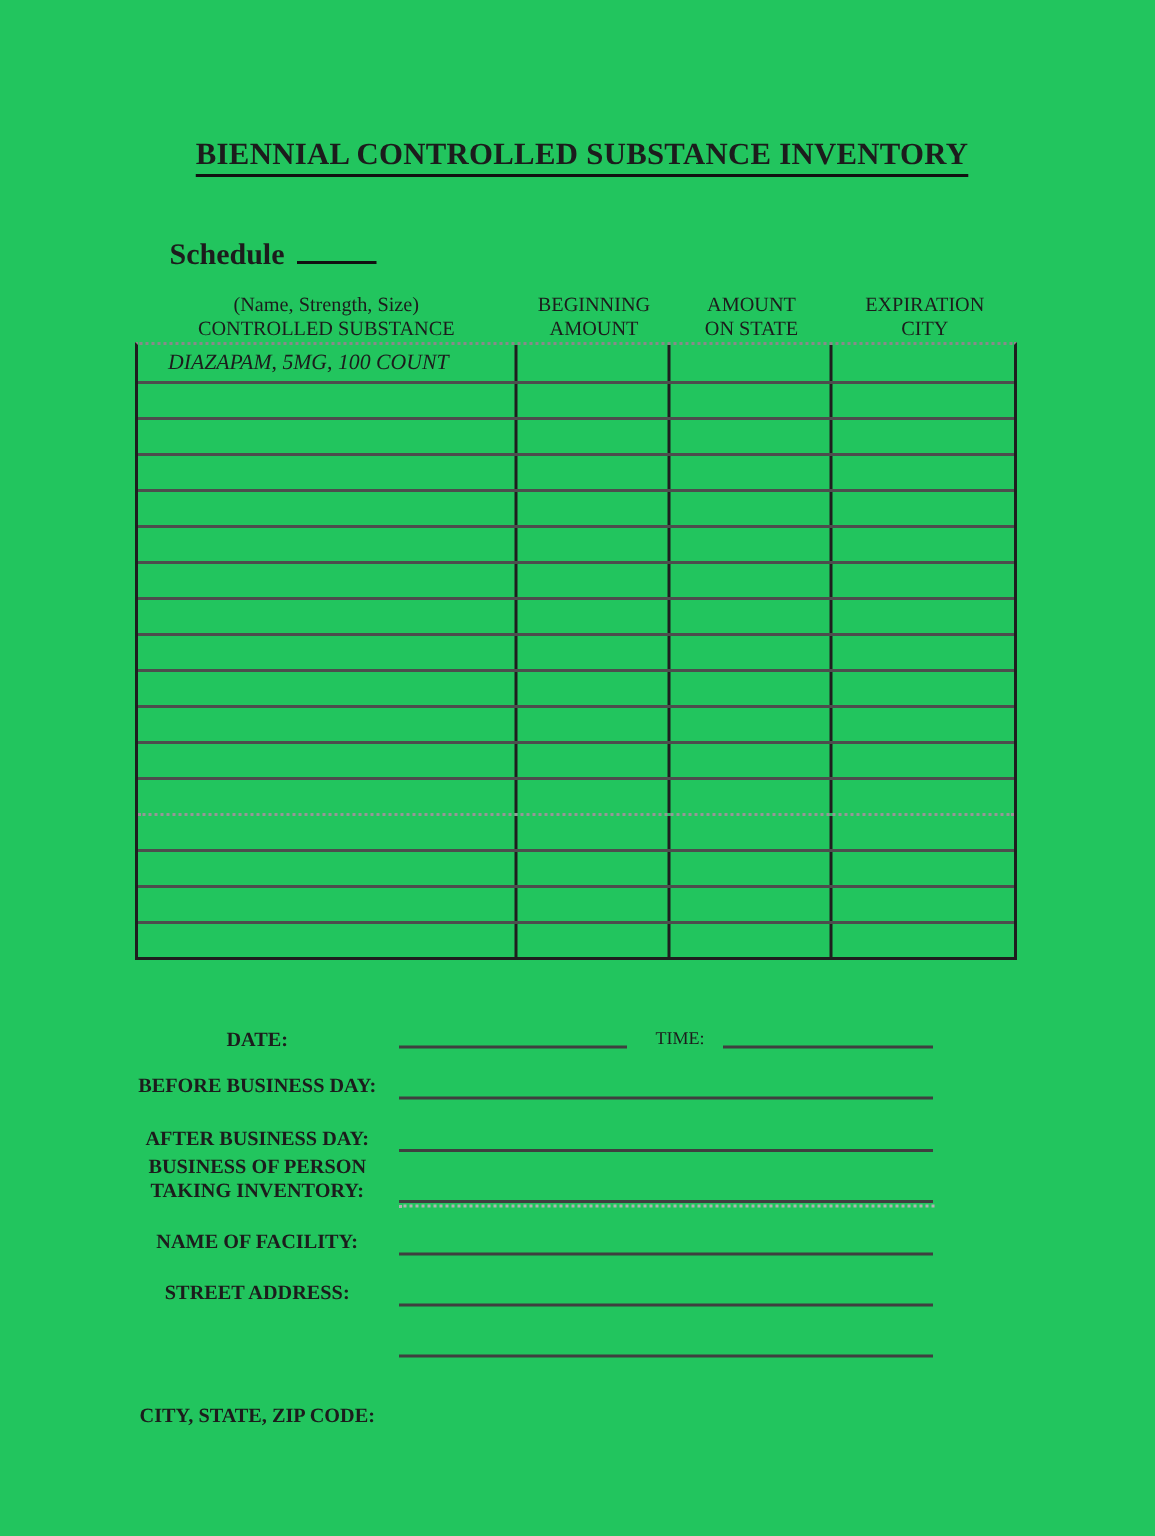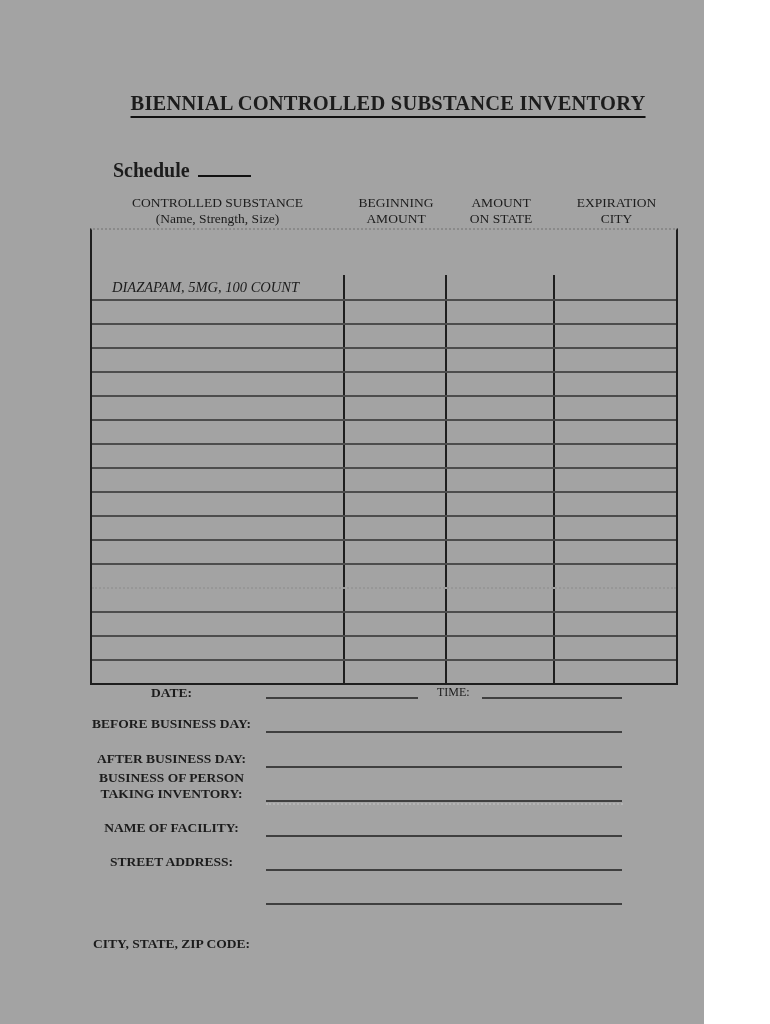--- a/index.html
+++ b/index.html
@@ -1,20 +1,20 @@
 <!DOCTYPE html>
 <html><head>
 <meta charset="utf-8">
 <style>
   html, body { margin: 0; padding: 0; background: #ffffff; }
   .page {
     position: relative;
-    width: 704px;
+    width: 770px;
     height: 1024px;
-    background: #a3a3a3;
+    background: #22c55e;
     font-family: "Liberation Serif", "DejaVu Serif", serif;
     color: #1c1c1c;
     overflow: hidden;
   }
 
   
   .doc-title {
     position: absolute;
     top: 92px;
     left: 388px;
@@ -39,21 +39,21 @@
   }
 
   
   .table-wrap { position: absolute; left: 90px; top: 195px; width: 588px; }
   .thead { display: flex; height: 33px; font-size: 13.5px; line-height: 16px; text-align: center; }
   .th { box-sizing: border-box; }
   .w1 { width: 255px; } .w2 { width: 102px; } .w3 { width: 108px; } .w4 { flex: 1; }
 
   .tgrid { border: 2px solid #1e1e1e; border-top: 2px dotted #8a8a8a; }
   .trow { display: flex; height: 22px; border-bottom: 2px solid #4d4d4d; }
-  .trow.first-row { height: 24px; margin-top: 45px; }
+  .trow.first-row { height: 24px; }
   .trow.dotted-divider { border-bottom: 2px dotted #979797; }
   .trow:last-child { border-bottom: none; }
   .cell { box-sizing: border-box; border-right: 2px solid #1e1e1e; height: 100%; }
   .cell:last-child { border-right: none; }
   .cell.c1 { width: 253px; padding-left: 20px; font-style: italic; font-size: 14.5px; line-height: 24px; white-space: nowrap; }
   .cell.c2 { width: 102px; }
   .cell.c3 { width: 108px; }
   .cell.c4 { flex: 1; }
 
   
@@ -79,22 +79,22 @@
 
   <div class="doc-title">BIENNIAL CONTROLLED SUBSTANCE INVENTORY</div>
 
   <div class="schedule-row">
     <span>Schedule</span><span class="schedule-blank"></span>
   </div>
 
   <div class="table-wrap">
     <div class="thead">
       <div class="th w1">
+        <div>(Name, Strength, Size)</div>
         <div>CONTROLLED SUBSTANCE</div>
-        <div>(Name, Strength, Size)</div>
       </div>
       <div class="th w2">
         <div>BEGINNING</div>
         <div>AMOUNT</div>
       </div>
       <div class="th w3">
         <div>AMOUNT</div>
         <div>ON STATE</div>
       </div>
       <div class="th w4">

